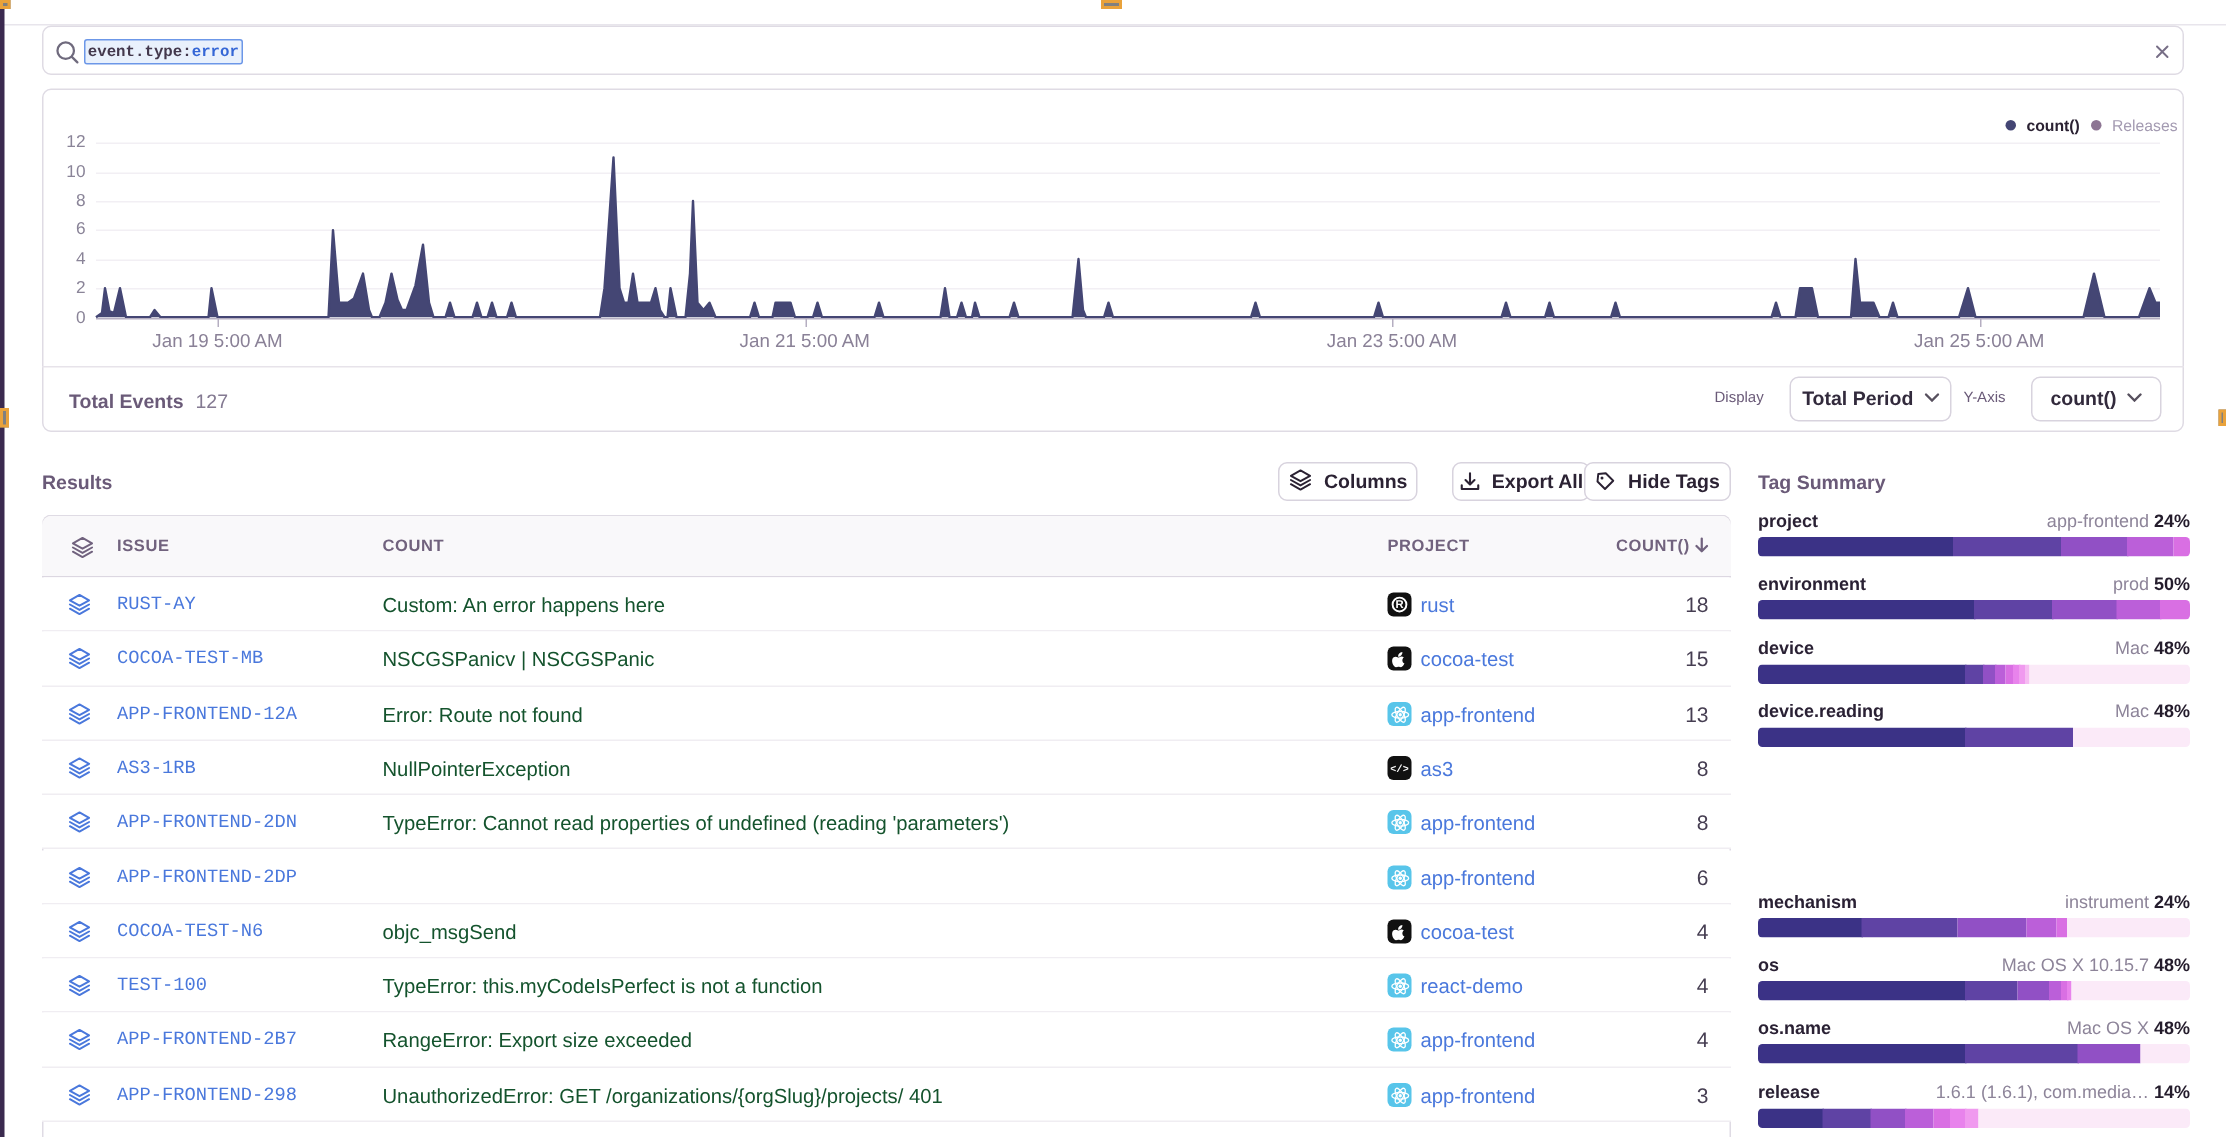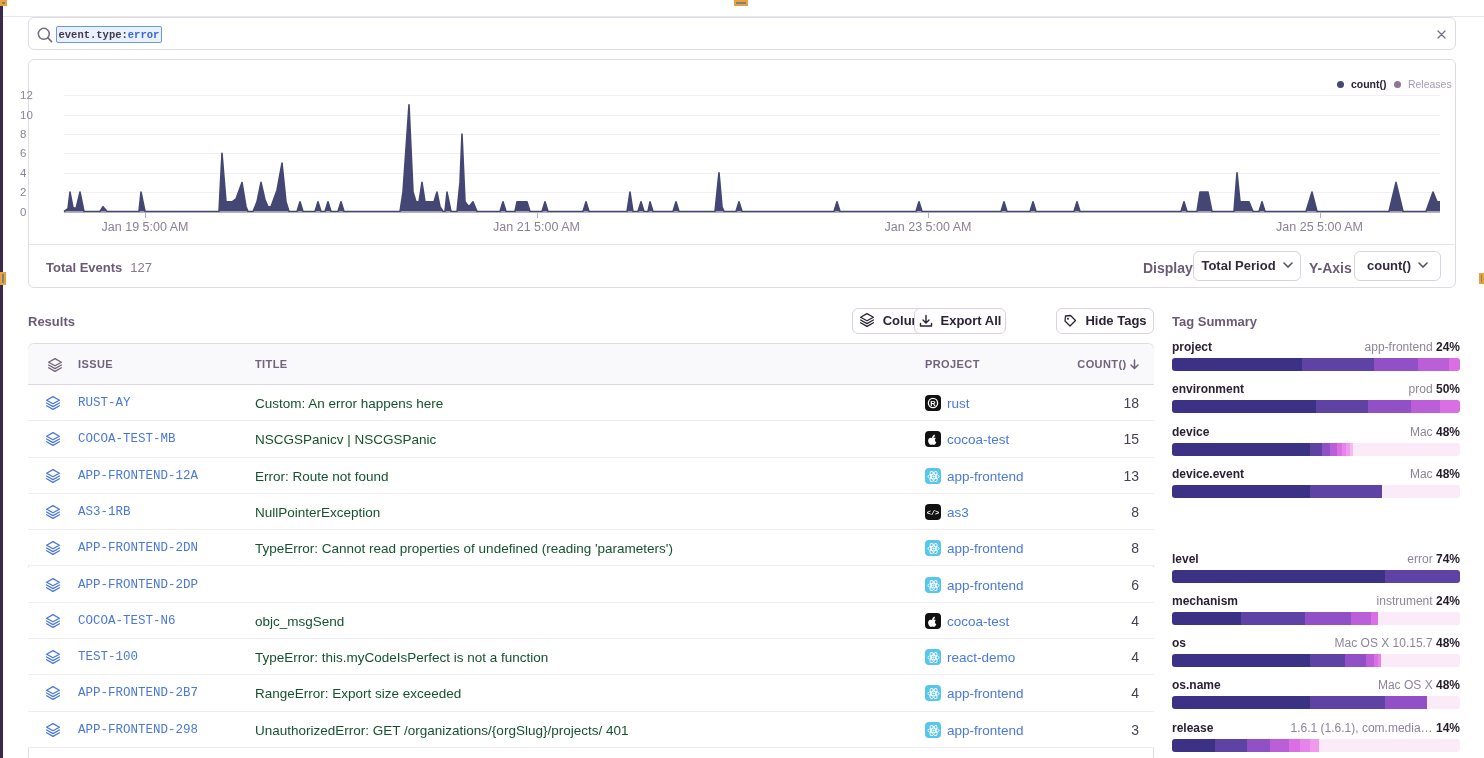--- a/index.html
+++ b/index.html
@@ -15,29 +15,29 @@
  font-family:"Liberation Mono",monospace;font-size:10.5px;font-weight:bold;color:#43384c;line-height:16px;padding:0 1.5px}
 #token b{color:#3567d6;font-weight:bold}
 #sclose{position:absolute;right:7px;top:10px}
 
 #chartpanel{position:absolute;left:28px;top:59px;width:1428px;height:229px;border:1px solid #dfdbe4;border-radius:6px;background:#fff}
 .ldot{display:inline-block;width:7px;height:7px;border-radius:50%;vertical-align:0px;margin-right:4px}
 #legend1{position:absolute;left:1337px;top:78px;font-size:10.5px;font-weight:bold;color:#2b2233}
 #legend2{position:absolute;left:1394px;top:78px;font-size:10.5px;color:#a49bb2}
 .ldot{width:7px;height:7px}
 .grid{position:absolute;left:64px;width:1376px;height:1px;background:#f2eff4}
-.ylab{position:absolute;left:20px;width:37px;text-align:left;font-size:11.5px;color:#8a8498;line-height:14px}
+.ylab{position:absolute;left:20px;width:37px;text-align:right;font-size:11.5px;color:#8a8498;line-height:14px}
 #xaxis{position:absolute;left:64px;top:211.5px;width:1376px;height:1px;background:#b5aec1}
 .xtick{position:absolute;top:212px;width:1px;height:6px;background:#b5aec1}
 .xlab{position:absolute;top:220px;width:150px;text-align:center;font-size:12.5px;color:#8a8197}
 #chartsvg{position:absolute;left:0;top:0}
 #footline{position:absolute;left:28px;top:243.5px;width:1428px;height:1px;background:#e7e3ea}
 #totevt{position:absolute;left:46px;top:260px;font-size:13px;font-weight:bold;color:#6a5a78}
 #totevt span{font-weight:normal;color:#847a92;margin-left:8px}
-.ctl-label{position:absolute;font-size:14px;font-weight:bold;color:#6a5a78;top:260px}
+.ctl-label{position:absolute;font-size:10px;font-weight:normal;color:#6a5a78;top:260px}
 .btn{position:absolute;border:1px solid #d8d3de;border-radius:6px;background:#fff;font-size:13px;font-weight:bold;color:#322a3c;text-align:center}
 .chev{display:inline-block;margin-left:7px;vertical-align:2px}
 
 #results{position:absolute;left:28px;top:314px;font-size:13px;font-weight:bold;color:#6a5a78}
 .rbtn{position:absolute;top:308px;height:26px;border:1px solid #d8d3de;border-radius:6px;background:#fff;
  font-size:13px;font-weight:bold;color:#2b2233;line-height:24px;text-align:center}
 .rbtn svg{vertical-align:-3px;margin-right:8px}
 
 #table{position:absolute;left:28px;top:343px;width:1126px;height:416px;border:1px solid #dfdbe4;border-radius:6px 6px 0 0;background:#fff;border-bottom:none}
 #thead{position:absolute;left:28px;top:344px;width:1126px;height:41px;background:#f9f8fa;border-bottom:1px solid #dcd7e1;border-radius:6px 6px 0 0}
@@ -116,37 +116,37 @@
 <div class="btn" style="left:1354px;top:251px;width:87px;height:30px;line-height:28px">count()<svg class="chev" width="10" height="6" viewBox="0 0 10 6" fill="none" stroke="#57505e" stroke-width="1.6" stroke-linecap="round">
         <path d="M1 1 L5 5 L9 1"></path>
       </svg></div>
 
 <div id="results">Results</div>
 <div class="rbtn" style="left:852px;width:93px"><svg width="16" height="16" viewBox="0 0 16 16" fill="none" stroke="#2b2233" stroke-width="1.3" stroke-linejoin="round" stroke-linecap="round">
         <path d="M8 1.6 L14.4 5.2 L8 8.8 L1.6 5.2 Z"></path>
         <path d="M1.6 8 L8 11.6 L14.4 8"></path>
         <path d="M1.6 10.8 L8 14.4 L14.4 10.8"></path>
       </svg>Columns</div>
-<div class="rbtn" style="left:914px;width:92px"><svg width="14" height="14" viewBox="0 0 14 14" fill="none" stroke="#2b2233" stroke-width="1.4" stroke-linecap="round" stroke-linejoin="round">
+<div class="rbtn" style="left:968px;width:92px"><svg width="14" height="14" viewBox="0 0 14 14" fill="none" stroke="#2b2233" stroke-width="1.4" stroke-linecap="round" stroke-linejoin="round">
         <path d="M7 1.5 L7 8.5 M4 6 L7 9 L10 6 M1.5 9.5 L1.5 12 L12.5 12 L12.5 9.5"></path>
       </svg>Export All</div>
 <div class="rbtn" style="left:1056px;width:98px"><svg width="14" height="14" viewBox="0 0 14 14" fill="none" stroke="#2b2233" stroke-width="1.3" stroke-linejoin="round">
         <path d="M7.5 1.5 L12.5 6.5 L7 12 L2 7 L2.5 2 Z"></path>
         <circle cx="5" cy="4.7" r="1" fill="#2b2233" stroke="none"></circle>
       </svg>Hide Tags</div>
 
 <div id="table"></div>
 <div id="thead">
   <span id="hicon"><svg width="16" height="16" viewBox="0 0 16 16" fill="none" stroke="#71627e" stroke-width="1.3" stroke-linejoin="round" stroke-linecap="round">
           <path d="M8 1.6 L14.4 5.2 L8 8.8 L1.6 5.2 Z"></path>
           <path d="M1.6 8 L8 11.6 L14.4 8"></path>
           <path d="M1.6 10.8 L8 14.4 L14.4 10.8"></path>
         </svg></span>
   <span class="hlab" style="left:50px">ISSUE</span>
-  <span class="hlab" style="left:227px">TITLE</span>
+  <span class="hlab" style="left:227px">COUNT</span>
   <span class="hlab" style="left:897px">PROJECT</span>
   <span class="hlab" style="right:15px">COUNT() <svg width="9" height="11" viewBox="0 0 9 11" fill="none" stroke="#71627e" stroke-width="1.5" stroke-linecap="round" stroke-linejoin="round" style="vertical-align:-2px">
           <path d="M4.5 1 L4.5 9 M1 6 L4.5 9.5 L8 6"></path>
         </svg></span>
 </div>
 <div class="trow" style="top:385.0px">
 <span class="ricon"><svg width="16" height="16" viewBox="0 0 16 16" fill="none" stroke="#4a78dc" stroke-width="1.3" stroke-linejoin="round" stroke-linecap="round">
           <path d="M8 1.6 L14.4 5.2 L8 8.8 L1.6 5.2 Z"></path>
           <path d="M1.6 8 L8 11.6 L14.4 8"></path>
           <path d="M1.6 10.8 L8 14.4 L14.4 10.8"></path>
@@ -376,34 +376,26 @@
 <div class="seg" style="left:150.3px;width:8.8px;background:#9150c5"></div>
 <div class="seg" style="left:158.4px;width:7.0px;background:#bb5fd9"></div>
 <div class="seg" style="left:164.7px;width:5.9px;background:#d96fe3"></div>
 <div class="seg" style="left:169.9px;width:5.0px;background:#e883ec"></div>
 <div class="seg" style="left:174.2px;width:4.2px;background:#f09aef"></div>
 <div class="seg" style="left:177.7px;width:2.9px;background:#f6bcf2"></div>
 <div class="seg" style="left:180.6px;width:107.4px;background:#fbeaf8"></div>
 </div>
     </div>
 <div class="tagrow" style="top:466.9px">
-<div class="tagname">device.event</div>
+<div class="tagname">device.reading</div>
 <div class="tagval">Mac <b>48%</b></div>
 <div class="tagbar">
 <div class="seg" style="left:0.0px;width:138.9px;background:#3b3286"></div>
 <div class="seg" style="left:138.2px;width:72.0px;background:#5f43a4"></div>
 <div class="seg" style="left:210.2px;width:77.8px;background:#fbeaf8"></div>
-</div>
-    </div>
-<div class="tagrow" style="top:551.5px">
-<div class="tagname">level</div>
-<div class="tagval">error <b>74%</b></div>
-<div class="tagbar">
-<div class="seg" style="left:0.0px;width:213.8px;background:#3b3286"></div>
-<div class="seg" style="left:213.1px;width:74.9px;background:#5f43a4"></div>
 </div>
     </div>
 <div class="tagrow" style="top:593.8px">
 <div class="tagname">mechanism</div>
 <div class="tagval">instrument <b>24%</b></div>
 <div class="tagbar">
 <div class="seg" style="left:0.0px;width:69.8px;background:#3b3286"></div>
 <div class="seg" style="left:69.1px;width:64.1px;background:#5f43a4"></div>
 <div class="seg" style="left:132.5px;width:46.8px;background:#9150c5"></div>
 <div class="seg" style="left:178.6px;width:20.9px;background:#bb5fd9"></div>

